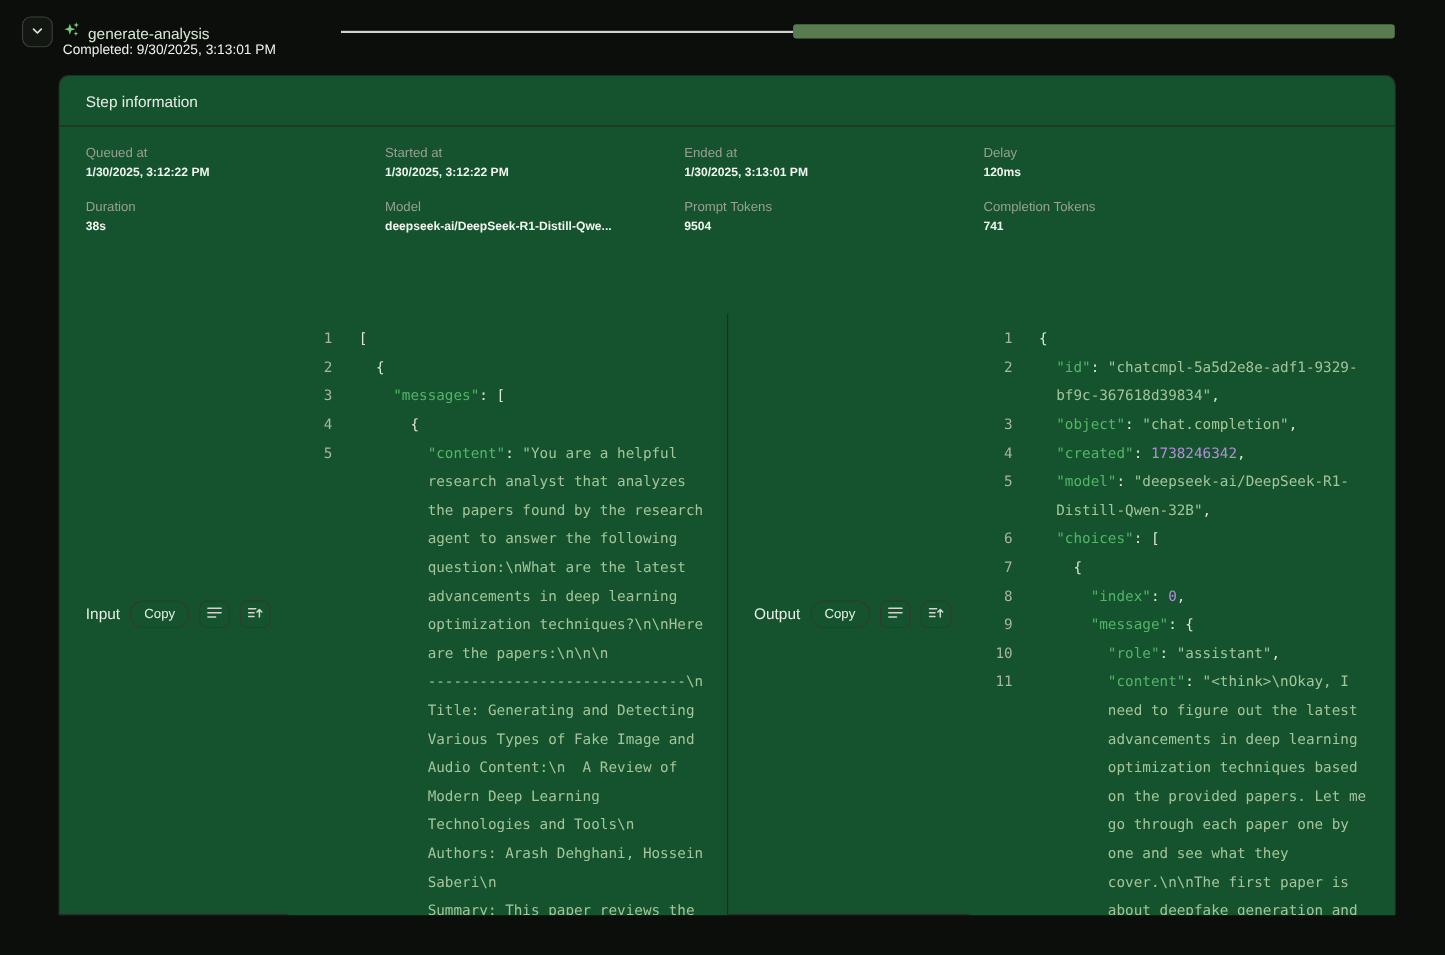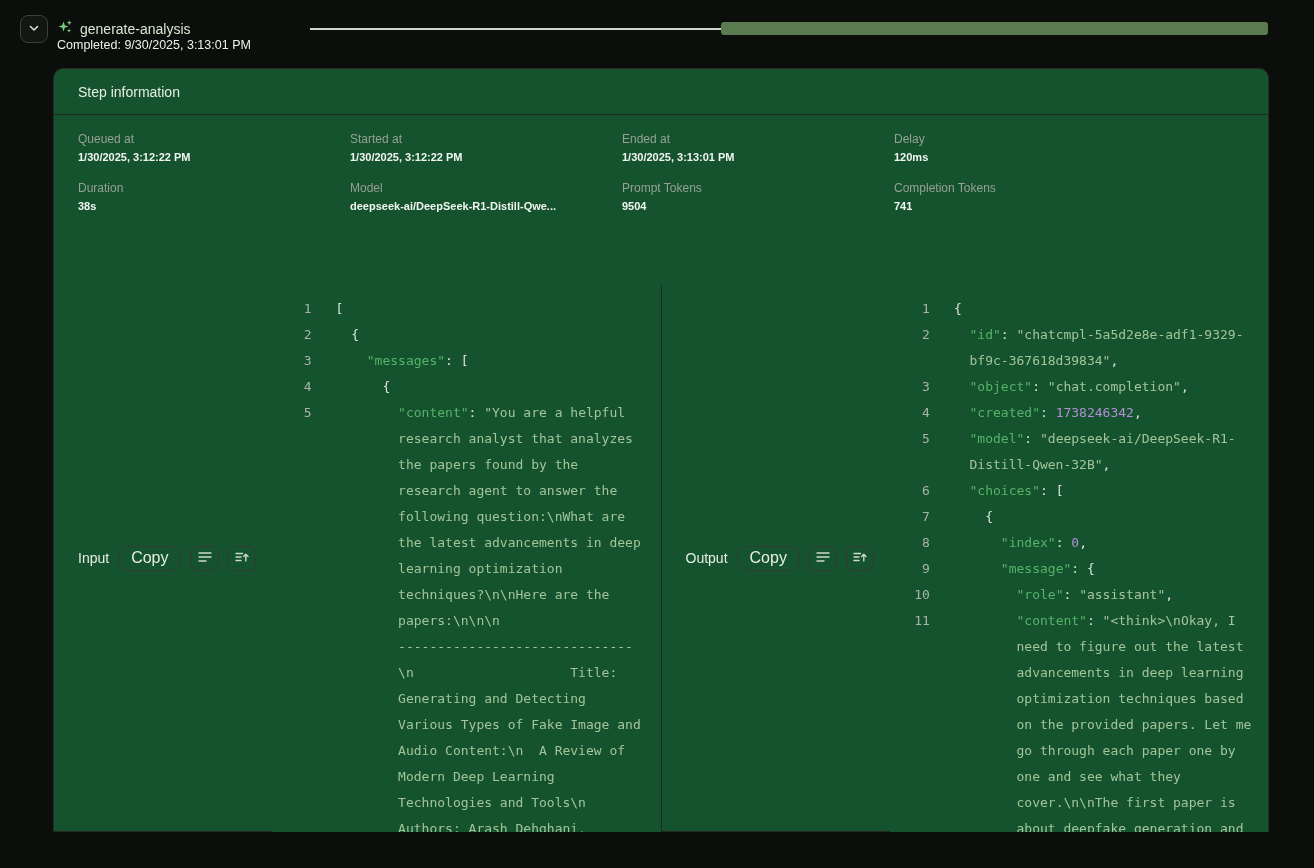--- a/index.html
+++ b/index.html
@@ -35,21 +35,21 @@
     white-space:nowrap; overflow:hidden; }
 
   
   .io-split { flex:1; display:flex; min-height:0; }
   .io-panel { flex:1 1 0; min-width:0; display:flex; }
   .io-panel + .io-panel { border-left:1px solid #232922; }
   .io-header { flex:0 0 41px; display:flex; align-items:center; gap:9px;
     padding:0 16px 0 24px; border-bottom:1px solid #232922; }
   .io-title { flex:1; color:#e8eee6; font-size:14px; font-weight:500; }
   .copy-btn { height:25px; padding:0 12px; border-radius:12px; border:1px solid #333a31;
-    background:transparent; color:#e8eee6; font-size:16px; font-family:inherit; cursor:pointer; }
+    background:transparent; color:#e8eee6; font-size:12px; font-family:inherit; cursor:pointer; }
   .icon-btn { width:28px; height:25px; border-radius:7px; border:1px solid #333a31;
     background:transparent; display:flex; align-items:center; justify-content:center; cursor:pointer; }
 
   .code { flex:1; overflow:hidden; padding:11px 14px 0 0;
     font-family:"DejaVu Sans Mono","Liberation Mono",monospace;
     font-size:13px; line-height:26px; }
   .code-line { display:flex; align-items:flex-start; }
   .line-num { flex:0 0 40px; text-align:right; color:#a9b3a7; user-select:none; }
   .line-body { flex:1; min-width:0; margin-left:24px; white-space:pre-wrap;
     overflow-wrap:break-word; color:#dde3db; }

